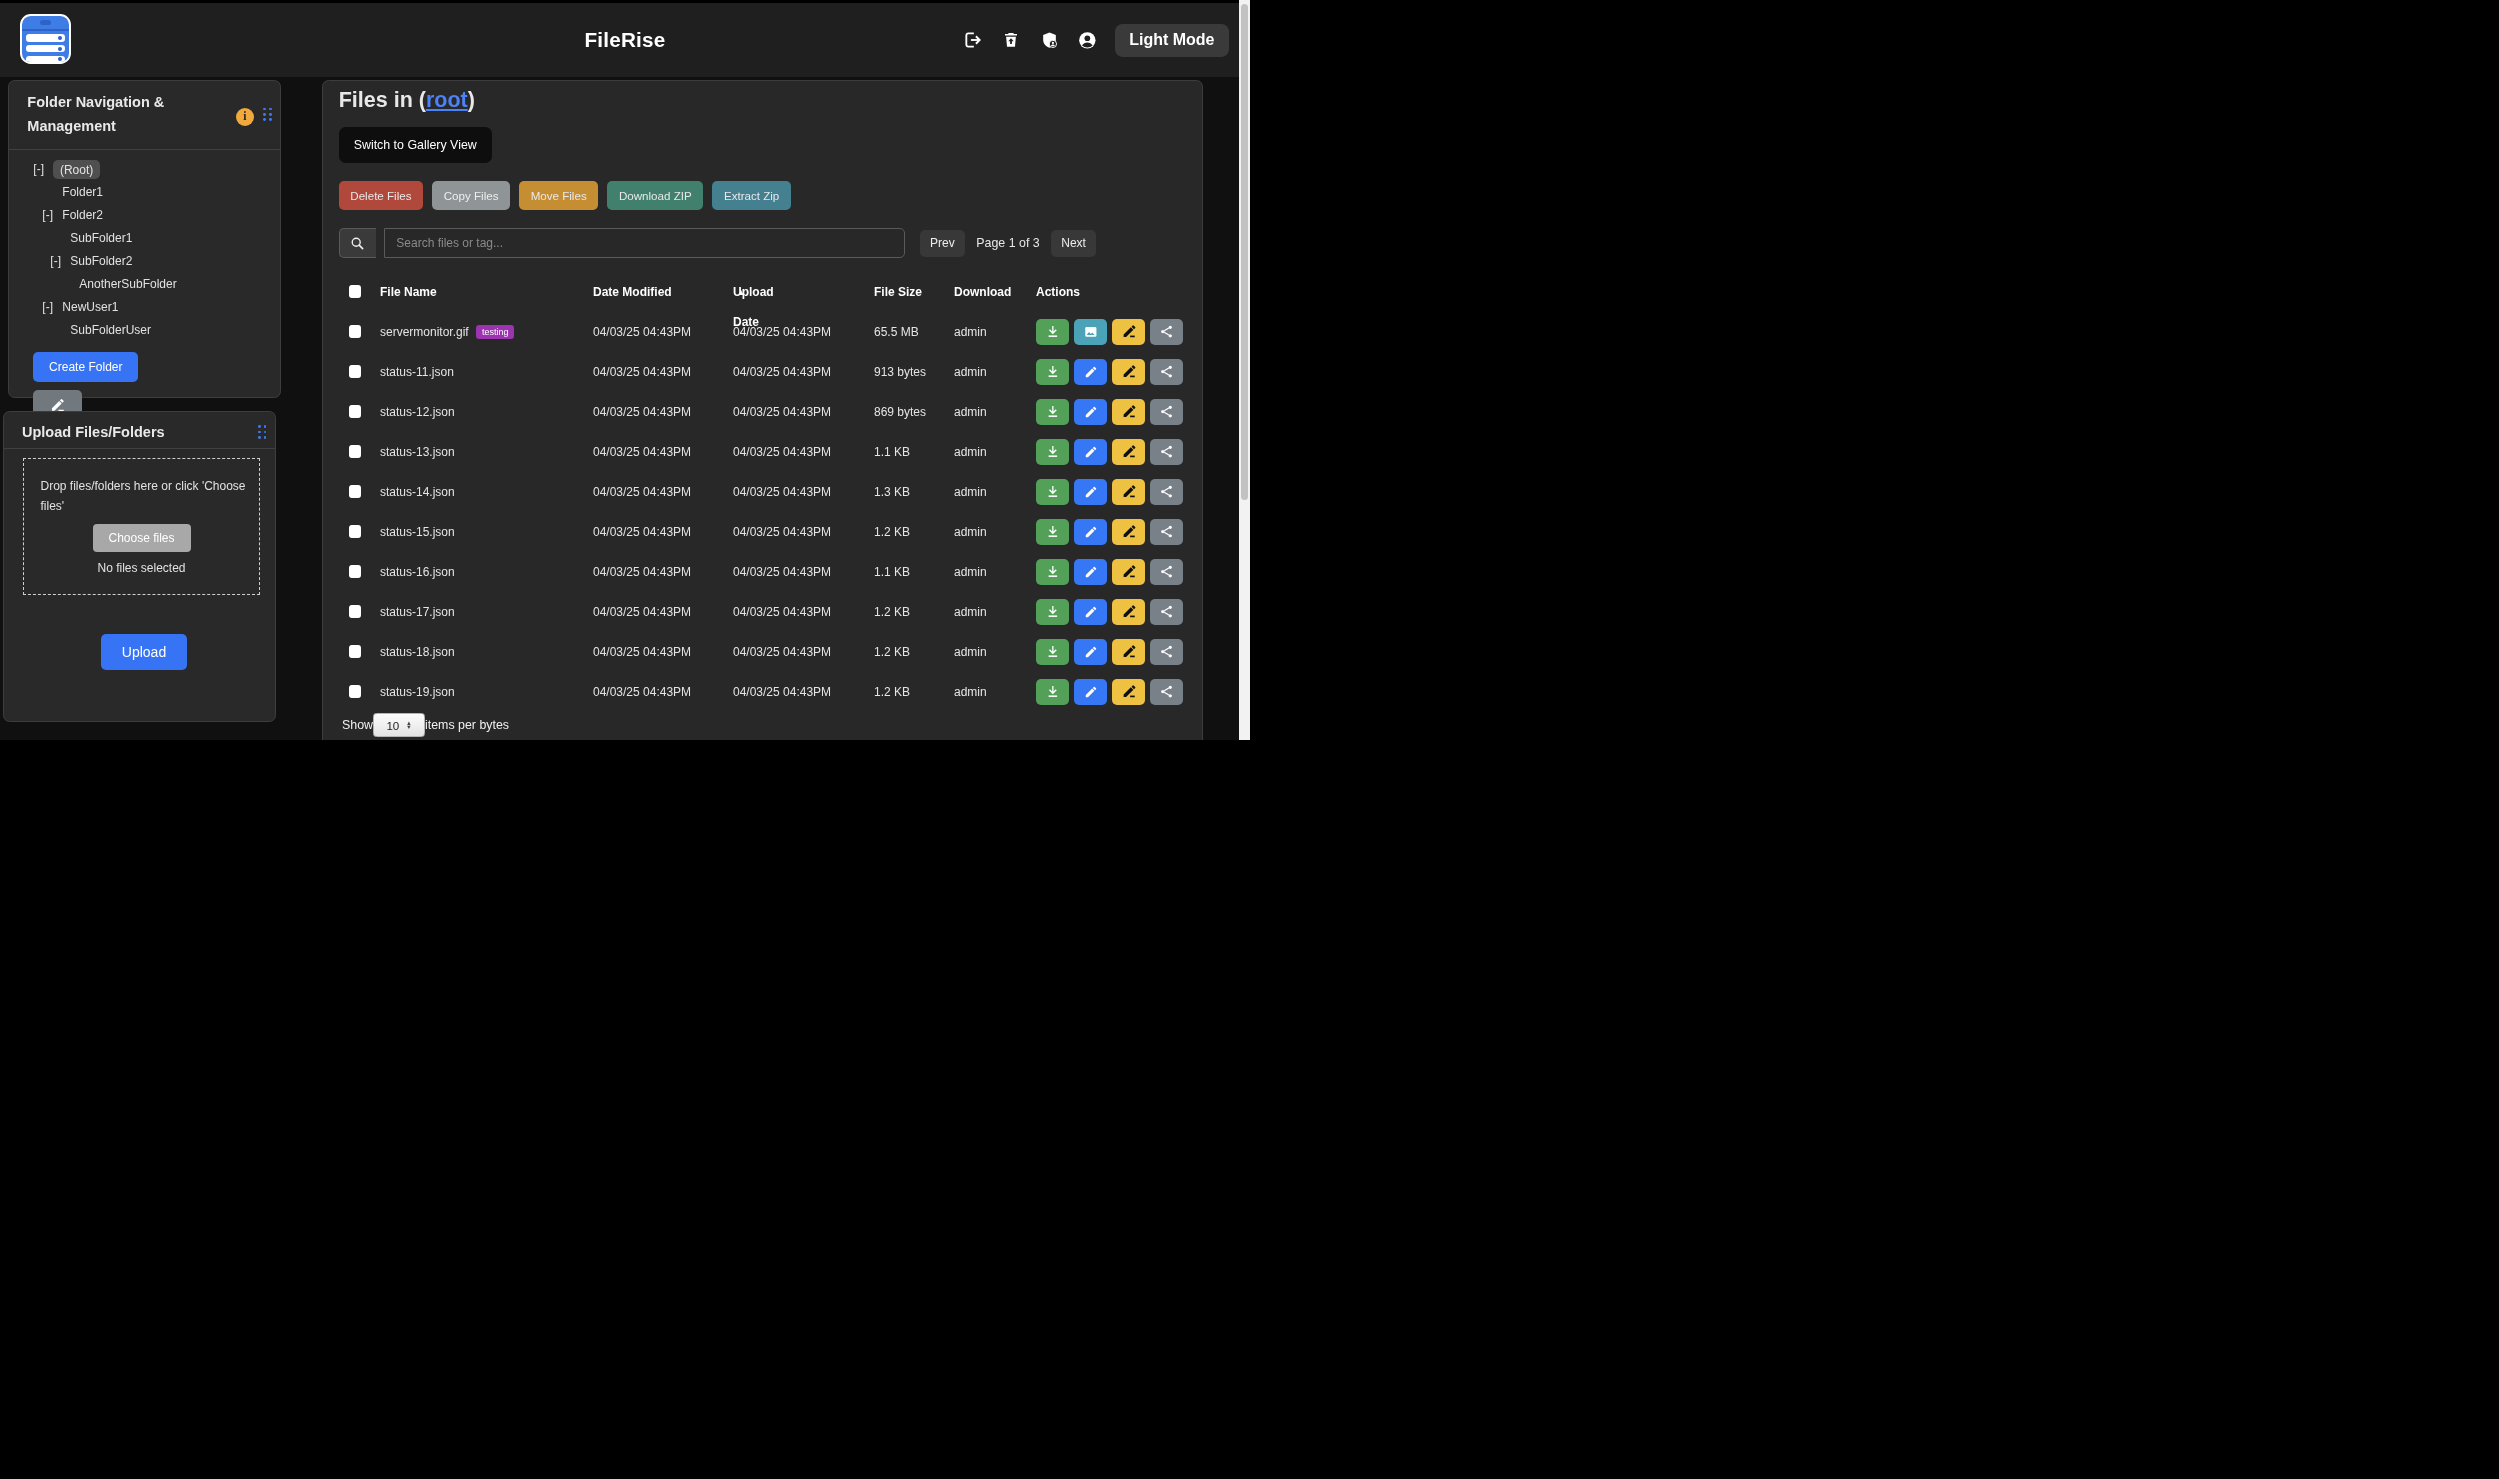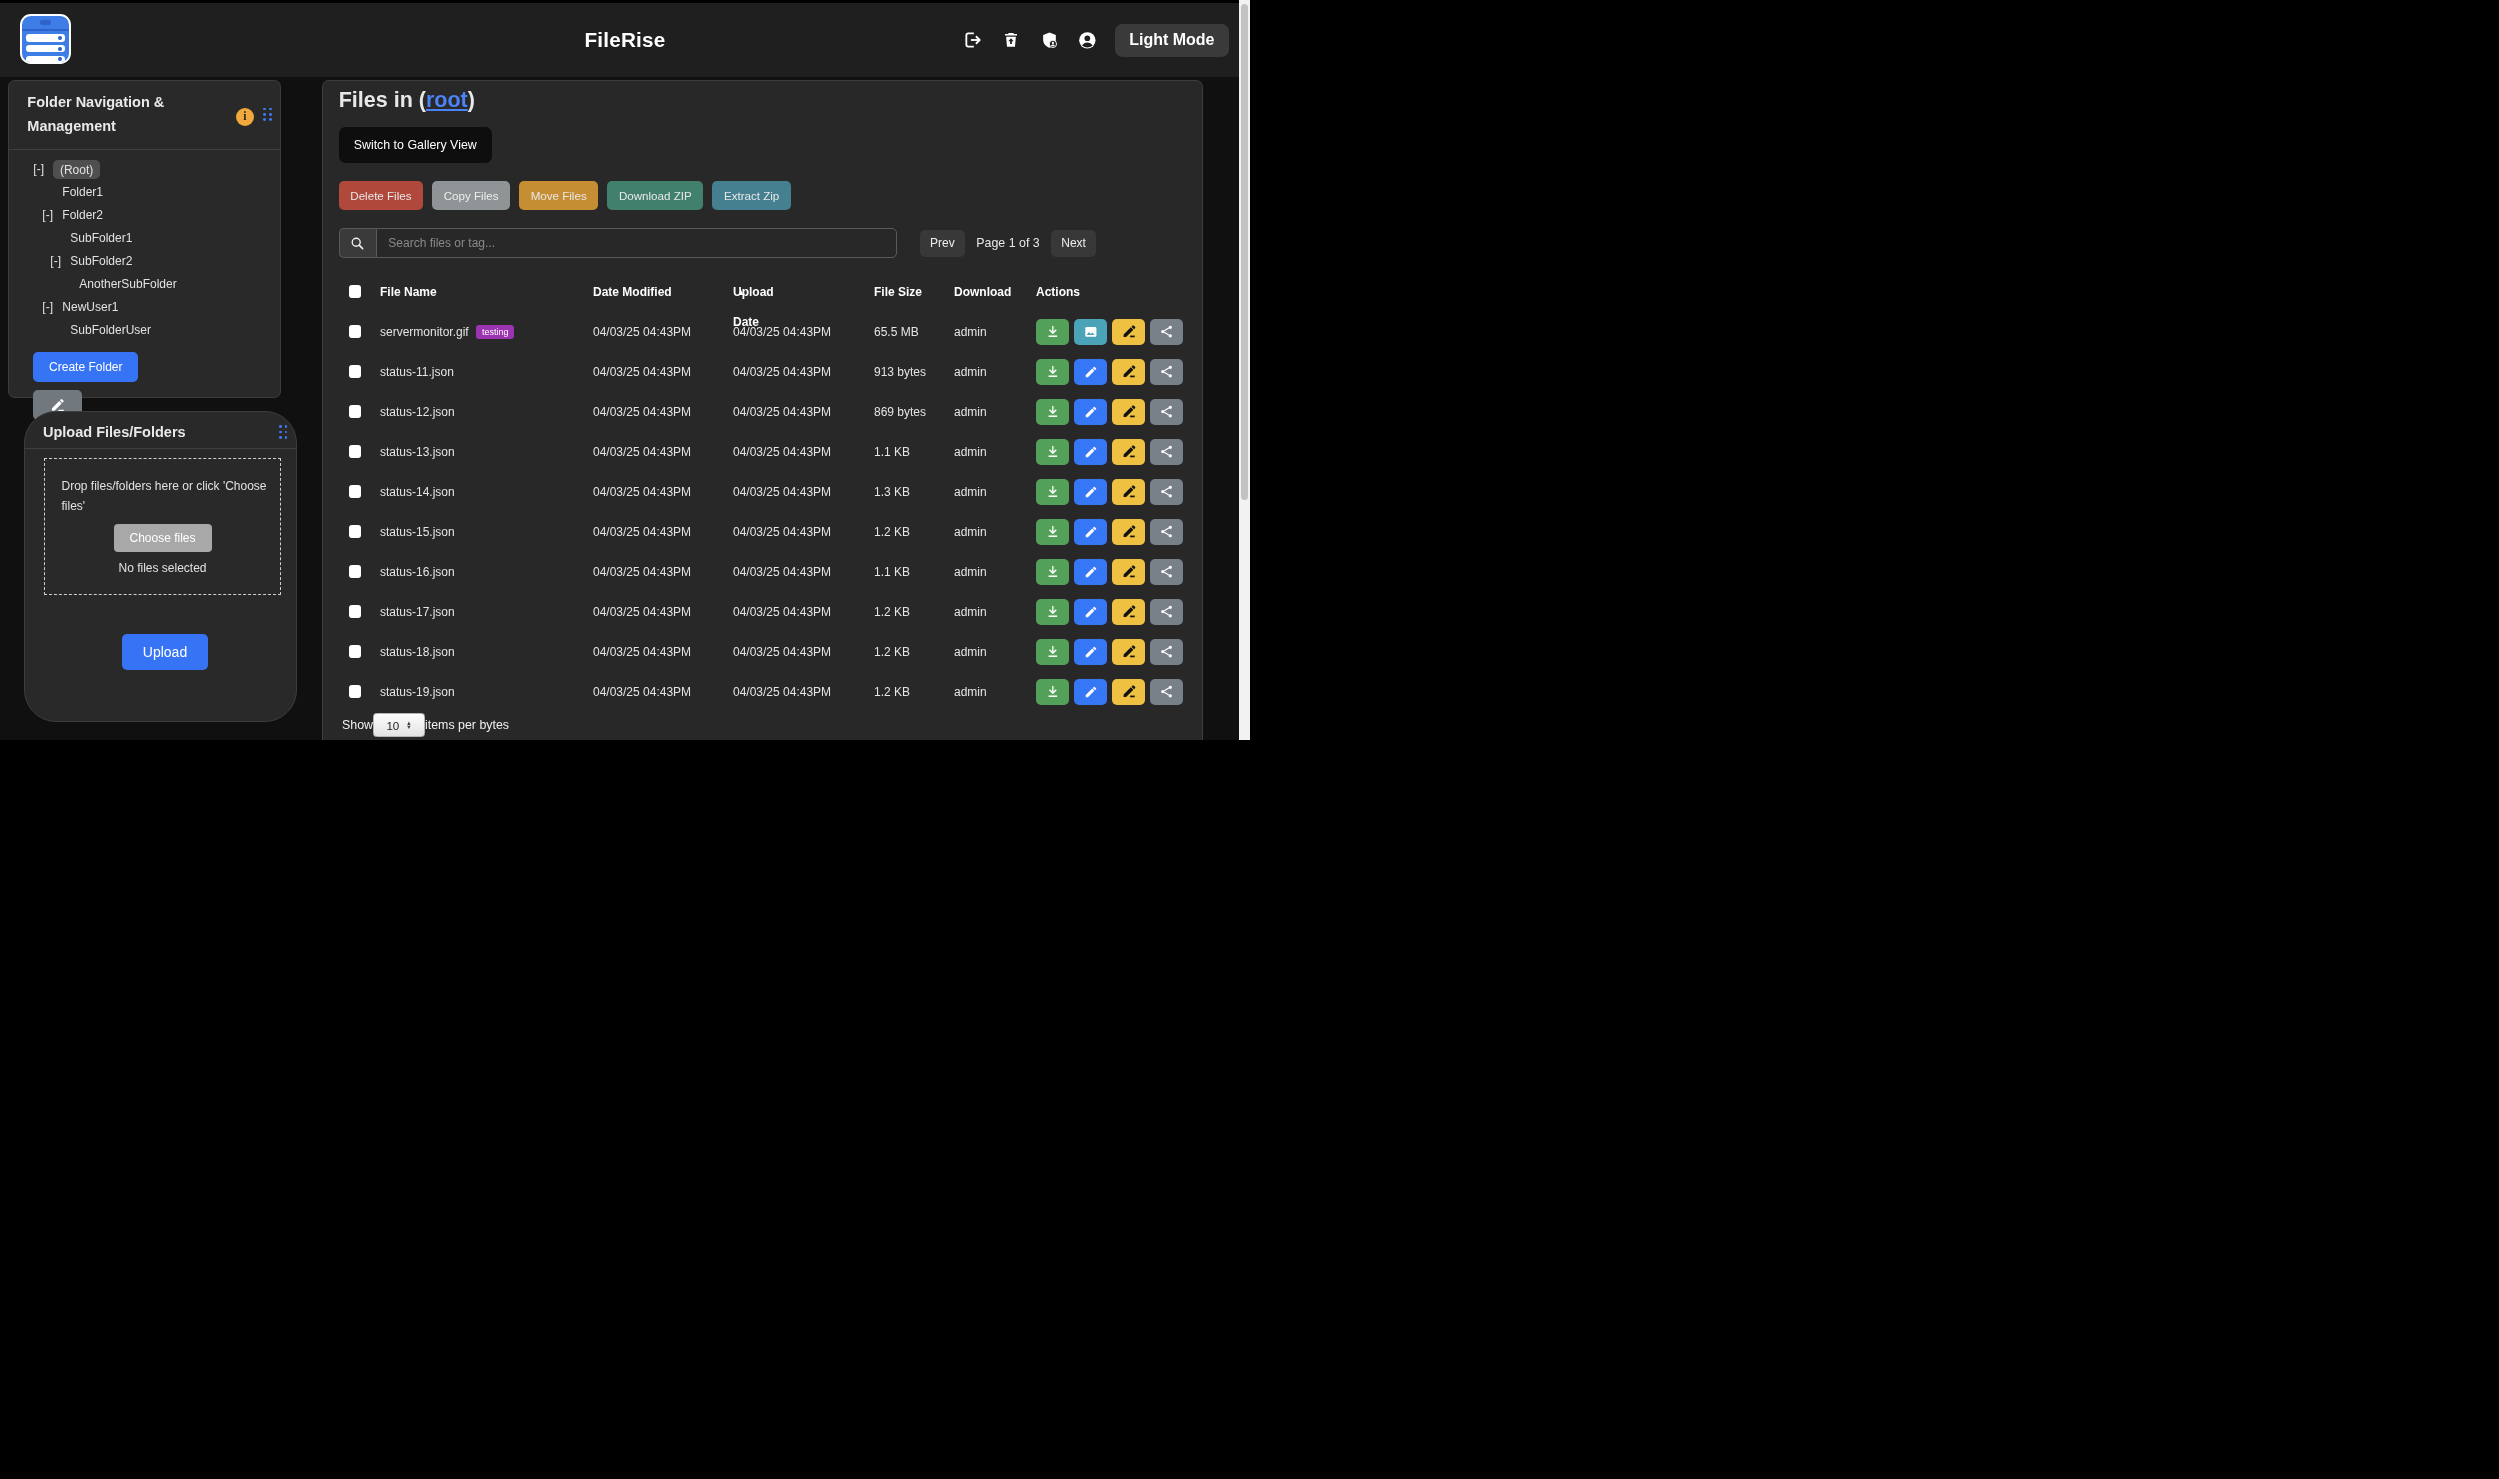--- a/index.html
+++ b/index.html
@@ -17,21 +17,21 @@
   .slat::after{content:"";position:absolute;right:3.3px;top:1.7px;width:4.1px;height:4.1px;border-radius:50%;background:#2d62c8;}
   .app-title{position:absolute;left:0;top:0;width:100%;height:74px;line-height:74px;text-align:center;
              color:#fff;font-size:20.7px;font-weight:700;letter-spacing:0.2px;pointer-events:none;}
   .header-right{position:absolute;right:21.5px;top:0;height:74px;display:flex;align-items:center;gap:18px;}
   .hicon{width:20px;height:20px;display:flex;align-items:center;justify-content:center;cursor:pointer;}
   .light-btn{height:33px;padding:0 14px;background:#3a3a3a;border-radius:7.4px;color:#fff;
              font-size:16px;font-weight:700;display:flex;align-items:center;cursor:pointer;}
   
   .panel{position:absolute;background:#292929;border:0.8px solid #3d3d3d;border-radius:6.6px;box-sizing:border-box;}
   .folder-panel{left:8.3px;top:80px;width:273px;height:318px;}
-  .upload-panel{left:24px;top:411px;width:273px;height:311px;border-radius:32px;}
+  .upload-panel{left:3px;top:411px;width:273px;height:311px;}
   .panel-head{position:relative;border-bottom:0.8px solid #404040;}
   .folder-panel .panel-head{height:68px;}
   .upload-panel .panel-head{height:36px;}
   .panel-title{color:#e9e9e9;font-size:14.5px;font-weight:700;line-height:1.63;padding:10px 58px 0 18px;}
   .upload-panel .panel-title{padding-top:9px;}
   .info-badge{position:absolute;right:26.5px;top:26.5px;width:18px;height:18px;border-radius:50%;background:#f2a93b;
               color:#262626;font-weight:700;font-size:11.6px;display:flex;align-items:center;justify-content:center;
               font-family:"Liberation Serif",serif;cursor:pointer;}
   .drag-dots{position:absolute;right:6.6px;width:10.7px;display:grid;grid-template-columns:3.3px 3.3px;gap:2.5px;cursor:grab;}
   .folder-panel .drag-dots{top:26.5px;}
@@ -67,21 +67,21 @@
   .b-delete{background:#b0493c;}
   .b-copy{background:#8f9496;color:#eee;}
   .b-move{background:#c68e33;}
   .b-dlzip{background:#41806d;}
   .b-extract{background:#44808f;}
   
   .search-wrap{position:absolute;left:15.7px;top:147px;display:flex;height:30px;}
   .search-icon-box{width:36px;background:#3a3a3a;border:0.8px solid #5a5a5a;border-right:none;
                    border-radius:5px 0 0 5px;display:flex;align-items:center;justify-content:center;cursor:pointer;}
   .search-input{width:496px;background:transparent;border:0.8px solid #5a5a5a;border-radius:0 5px 5px 0;
-                color:#e8e8e8;font-size:12px;padding:0 11.6px;outline:none;font-family:inherit;}
+                color:#e8e8e8;font-size:12px;padding:0 11.6px;outline:none;font-family:inherit;margin-left:8px;}
   .search-input::placeholder{color:#8a8a8a;}
   .pager{position:absolute;left:597px;top:149px;display:flex;align-items:center;gap:11.6px;}
   .page-btn{height:26.5px;padding:0 10px;background:#383838;border-radius:5px;color:#eee;font-size:12px;}
   .page-label{color:#e8e8e8;font-size:12.4px;}
   
   .thead{position:absolute;left:0;top:196px;width:100%;height:30px;line-height:30px;color:#fff;
          font-size:12px;font-weight:700;}
   .thead span{position:absolute;cursor:pointer;}
   .rows{position:absolute;left:0;top:231px;width:100%;}
   .trow{position:relative;height:40px;line-height:40px;color:#e5e5e5;font-size:12px;}

